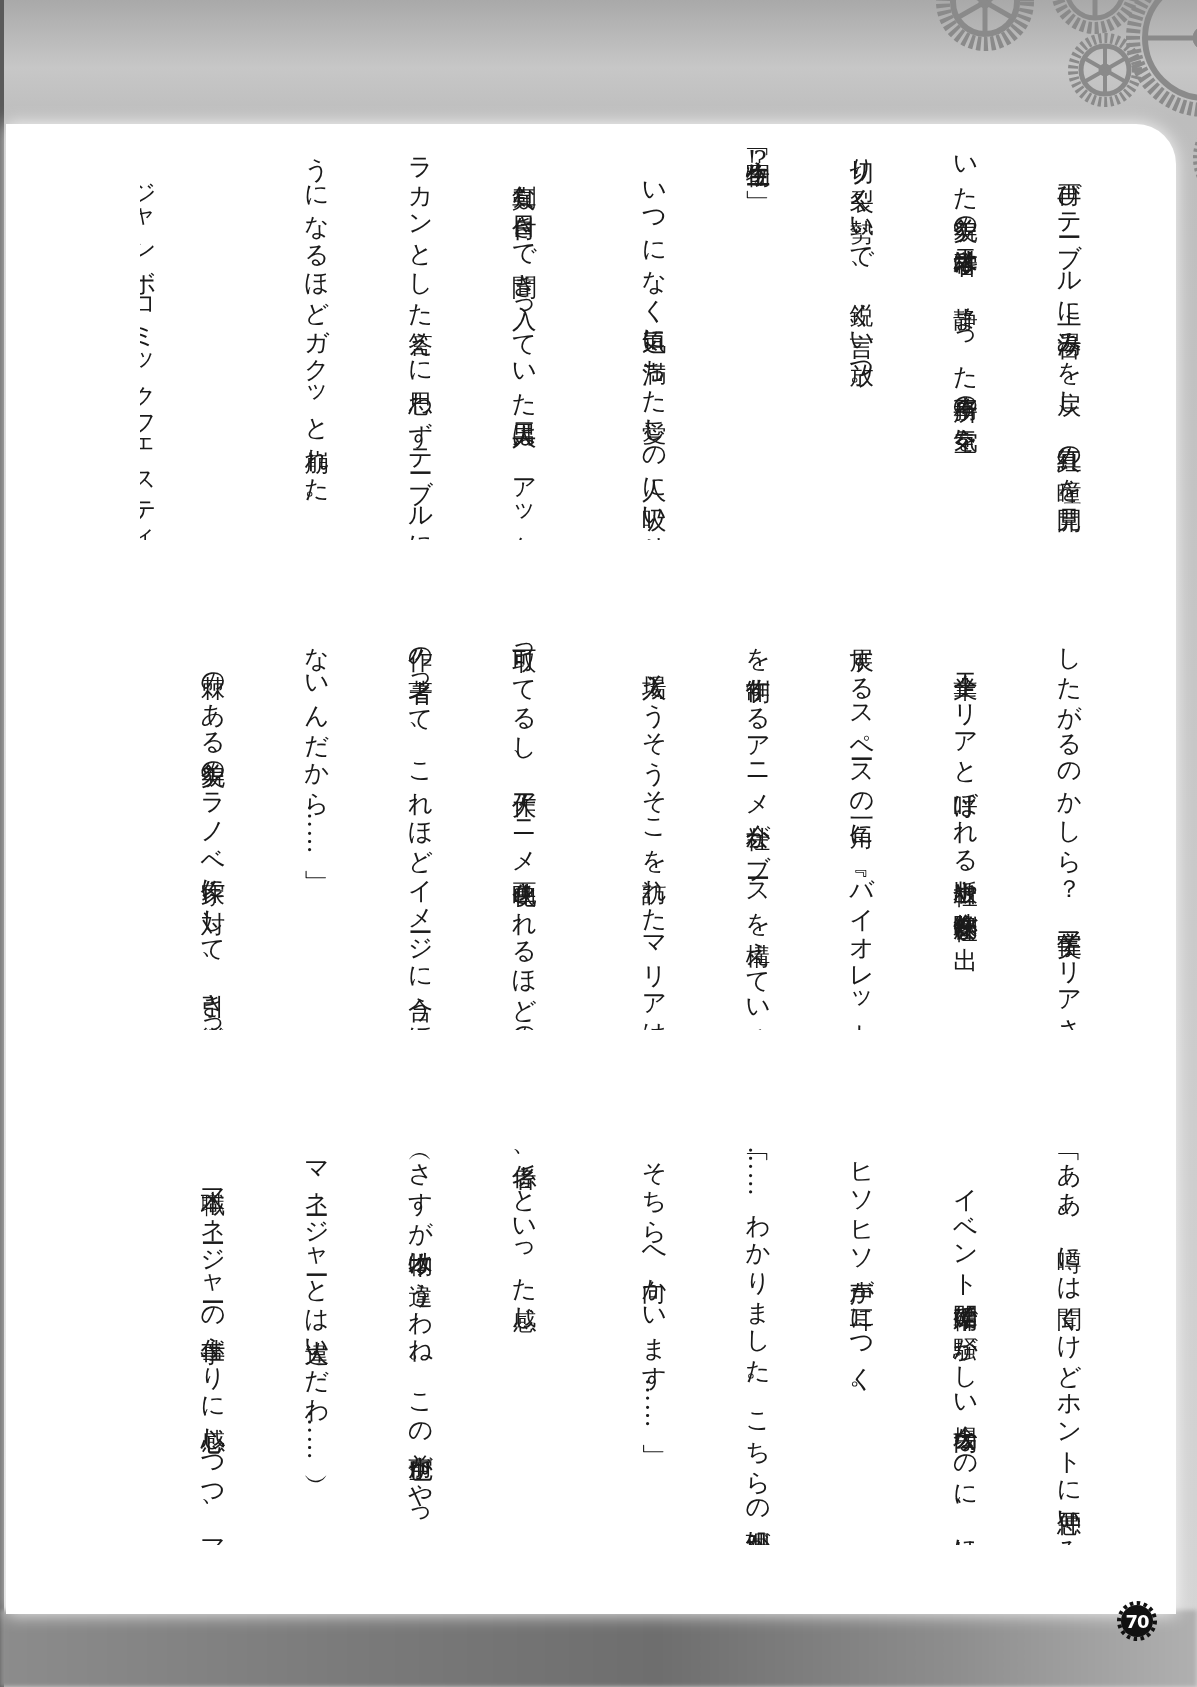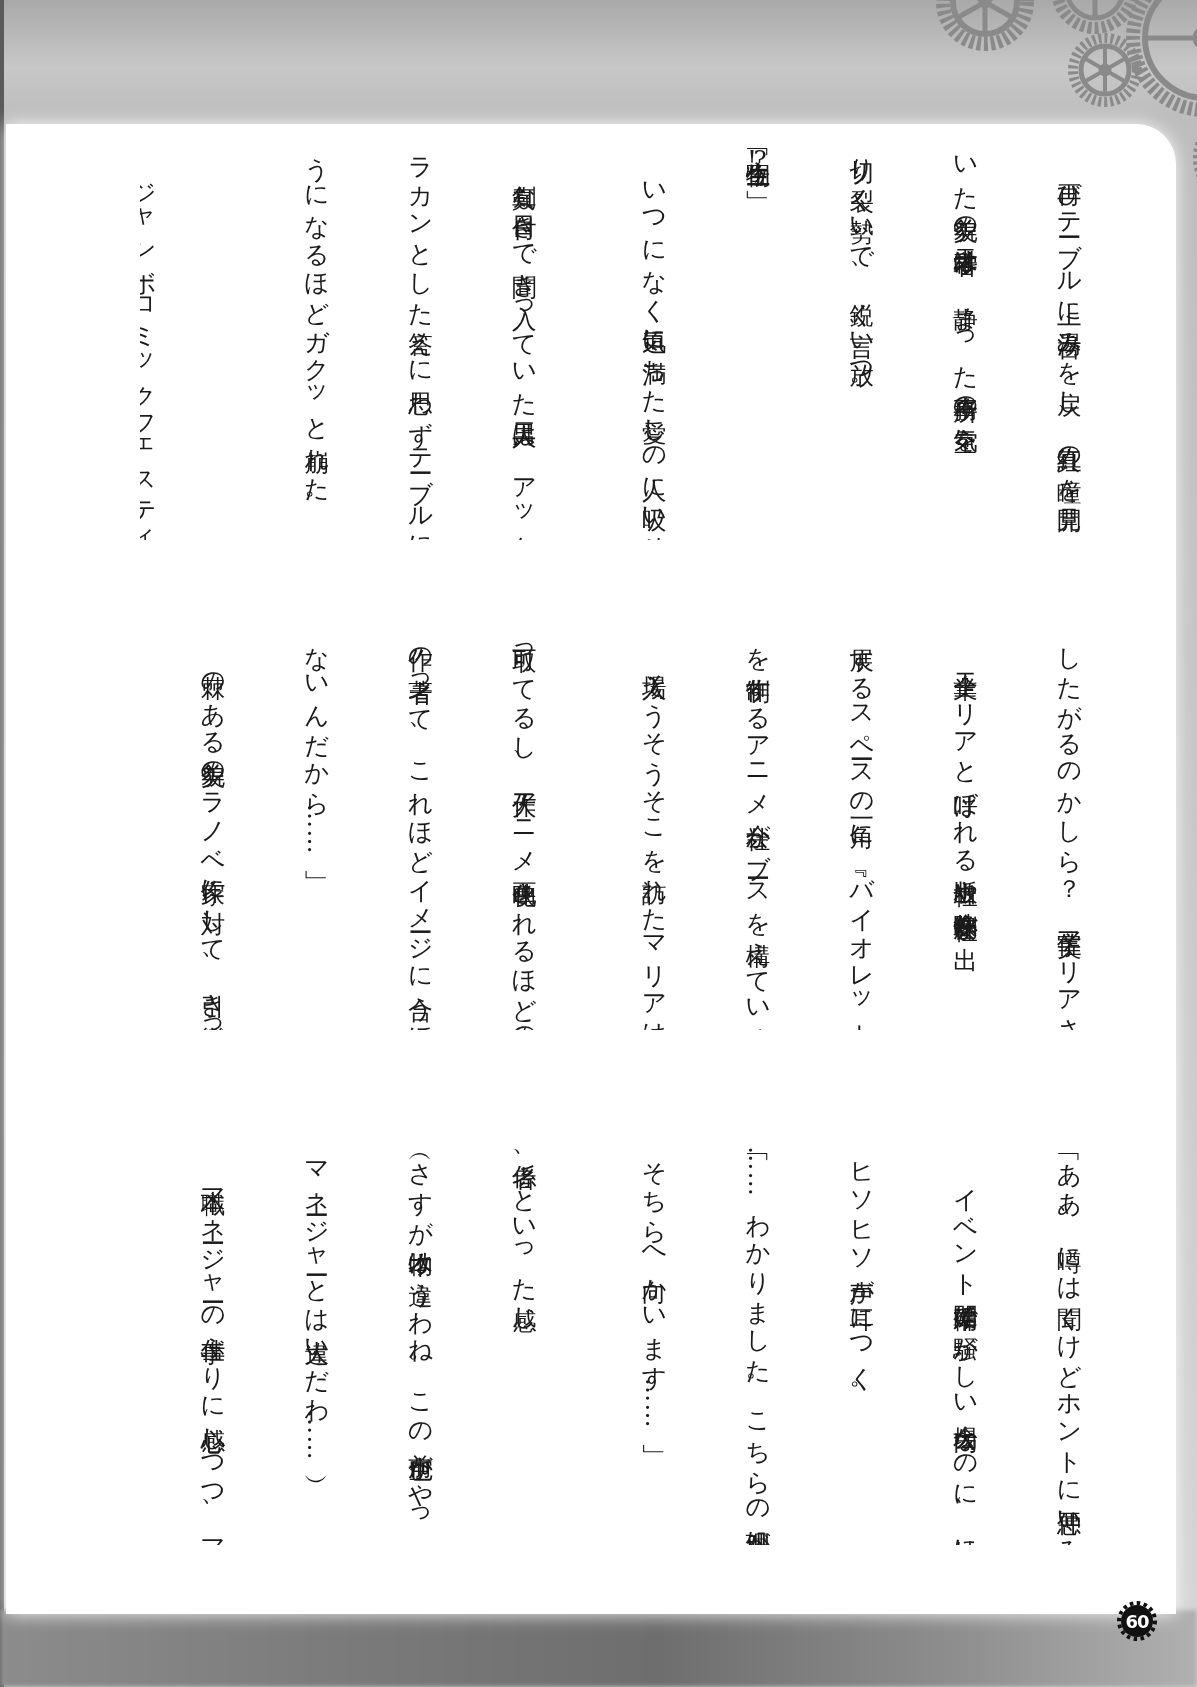--- a/index.html
+++ b/index.html
@@ -188,14 +188,14 @@
   
   
   
 </div>
 
 <div class="page-number">
   <svg width="40" height="40" viewBox="0 0 40 40">
     <circle cx="20" cy="20" r="16" fill="#111"></circle>
     <circle cx="20" cy="20" r="18" fill="none" stroke="#111" stroke-width="4" stroke-dasharray="3.5 3.5"></circle>
   </svg>
-  <span>60</span>
+  <span>70</span>
 </div>
 
 </body></html>

